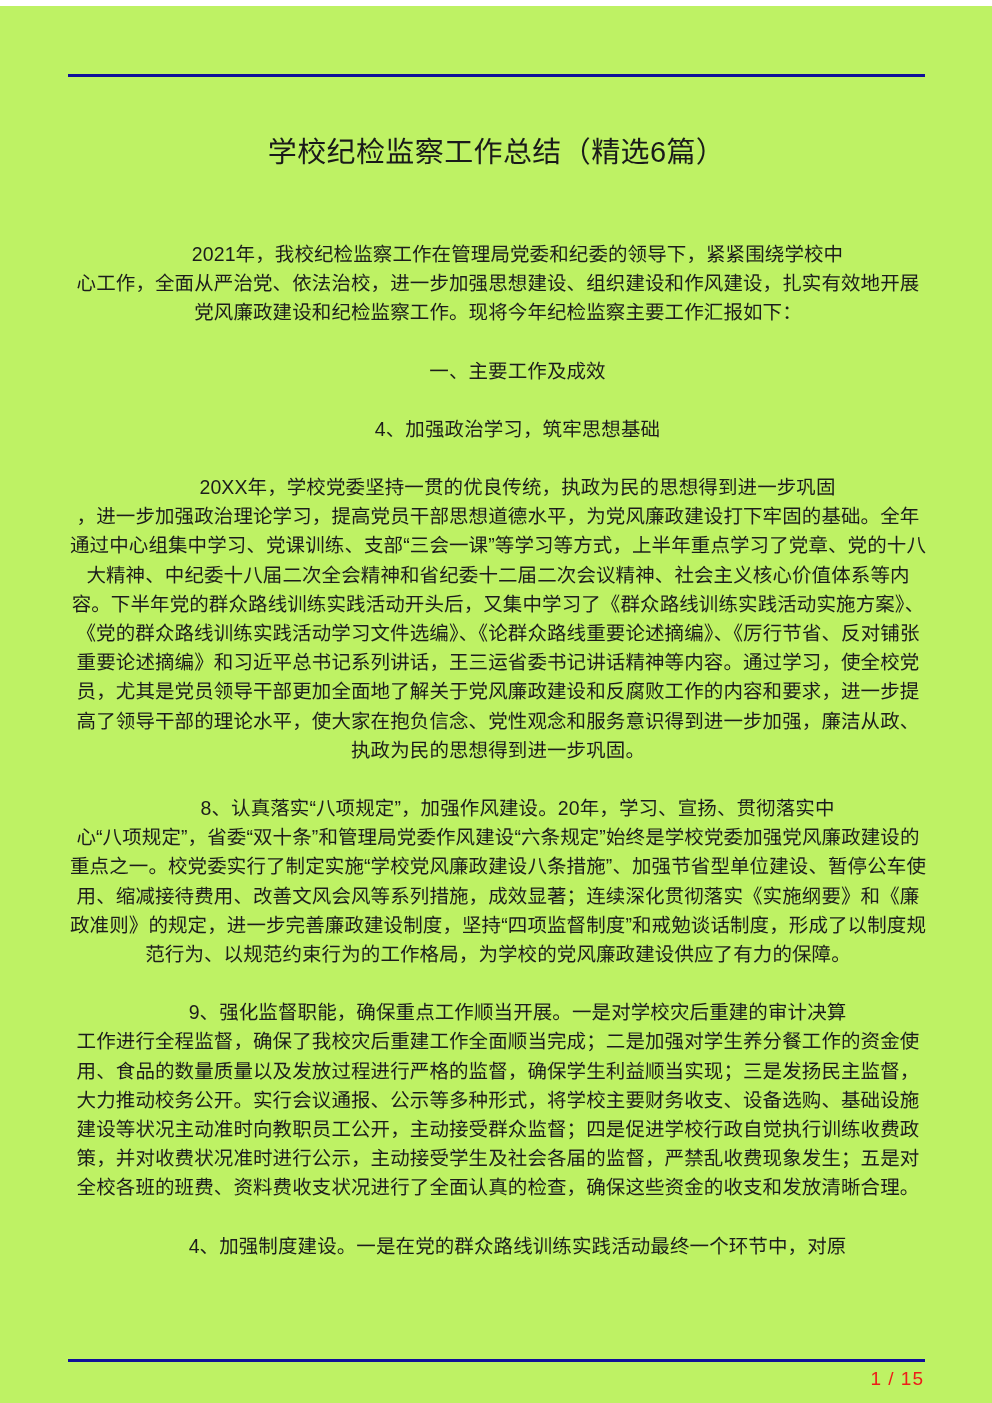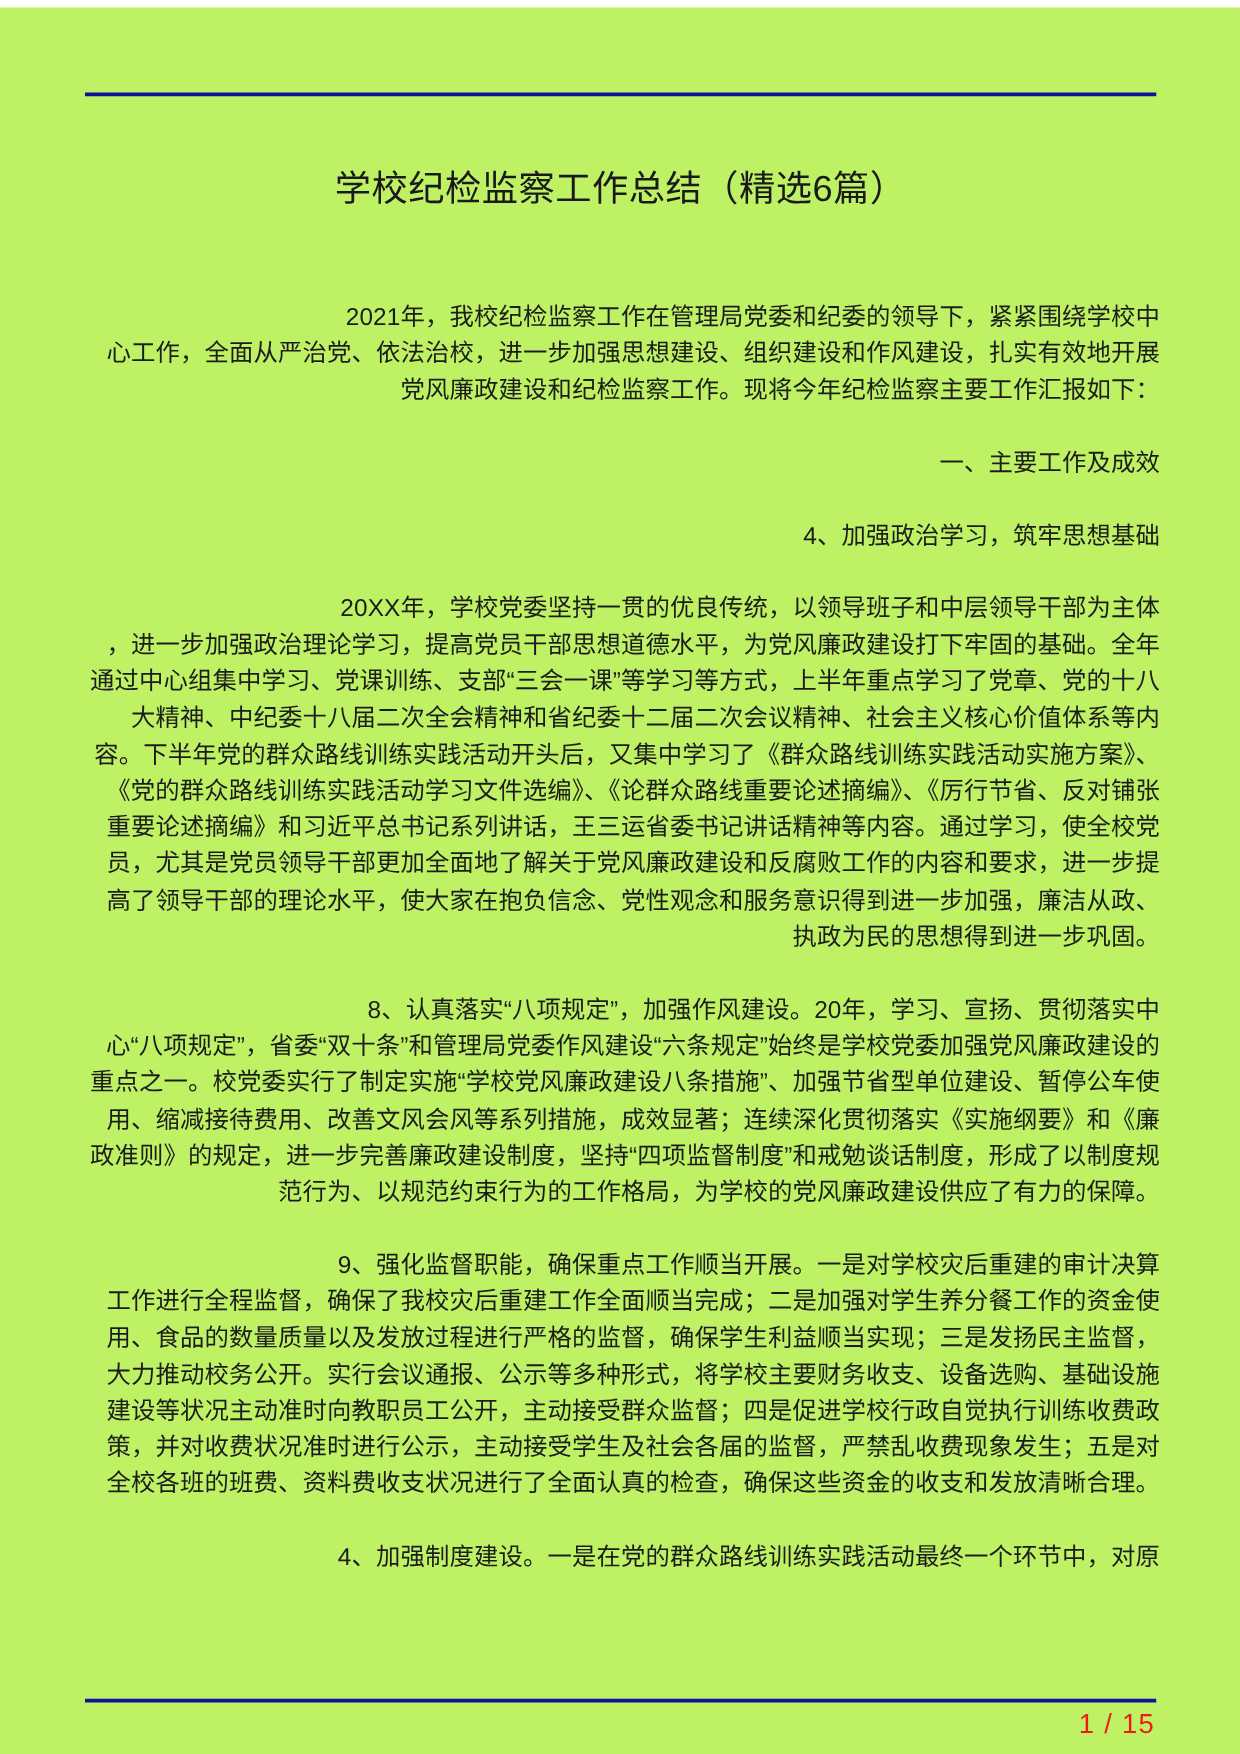--- a/index.html
+++ b/index.html
@@ -62,21 +62,21 @@
     left: 68px;
     top: 234px;
     width: 860px;
   }
 
   p.para {
     margin: 0 0 0 0;
     font-size: 19.5px;
     line-height: 29.2px;
     color: #1c1c1c;
-    text-align: right;
+    text-align: center;
     letter-spacing: 0.1px;
     word-break: break-all;
   }
   p.para + p.para {
     margin-top: 0;
   }
   .gap-sm { height: 29px; }
 
   
   .footer-rule {
@@ -84,21 +84,21 @@
     left: 68px;
     top: 1353px;
     width: 857px;
     height: 3px;
     background: #10109a;
   }
   .page-number {
     position: absolute;
     right: 68px;
     top: 1360px;
-    font-size: 22px;
+    font-size: 19px;
     line-height: 26px;
     color: #ee1c18;
     letter-spacing: 1px;
     text-align: right;
   }
 </style>
 </head>
 <body>
 
 <div class="page">
@@ -116,21 +116,21 @@
     <div class="gap-sm"></div>
 
     <p class="para" style="text-indent: 2em;">一、主要工作及成效</p>
 
     <div class="gap-sm"></div>
 
     <p class="para" style="text-indent: 2em;">4、加强政治学习，筑牢思想基础</p>
 
     <div class="gap-sm"></div>
 
-    <p class="para" style="text-indent: 2em;">20XX年，学校党委坚持一贯的优良传统，以领导班子和中层领导干部为主体</p>
+    <p class="para" style="text-indent: 2em;">20XX年，学校党委坚持一贯的优良传统，执政为民的思想得到进一步巩固</p>
     <p class="para">，进一步加强政治理论学习，提高党员干部思想道德水平，为党风廉政建设打下牢固的基础。全年通过中心组集中学习、党课训练、支部“三会一课”等学习等方式，上半年重点学习了党章、党的十八大精神、中纪委十八届二次全会精神和省纪委十二届二次会议精神、社会主义核心价值体系等内容。下半年党的群众路线训练实践活动开头后，又集中学习了《群众路线训练实践活动实施方案》、《党的群众路线训练实践活动学习文件选编》、《论群众路线重要论述摘编》、《厉行节省、反对铺张重要论述摘编》和习近平总书记系列讲话，王三运省委书记讲话精神等内容。通过学习，使全校党员，尤其是党员领导干部更加全面地了解关于党风廉政建设和反腐败工作的内容和要求，进一步提高了领导干部的理论水平，使大家在抱负信念、党性观念和服务意识得到进一步加强，廉洁从政、执政为民的思想得到进一步巩固。</p>
 
     <div class="gap-sm"></div>
 
     <p class="para" style="text-indent: 2em;">8、认真落实“八项规定”，加强作风建设。20年，学习、宣扬、贯彻落实中</p>
     <p class="para">心“八项规定”，省委“双十条”和管理局党委作风建设“六条规定”始终是学校党委加强党风廉政建设的重点之一。校党委实行了制定实施“学校党风廉政建设八条措施”、加强节省型单位建设、暂停公车使用、缩减接待费用、改善文风会风等系列措施，成效显著；连续深化贯彻落实《实施纲要》和《廉政准则》的规定，进一步完善廉政建设制度，坚持“四项监督制度”和戒勉谈话制度，形成了以制度规范行为、以规范约束行为的工作格局，为学校的党风廉政建设供应了有力的保障。</p>
 
     <div class="gap-sm"></div>
 
     <p class="para" style="text-indent: 2em;">9、强化监督职能，确保重点工作顺当开展。一是对学校灾后重建的审计决算</p>

